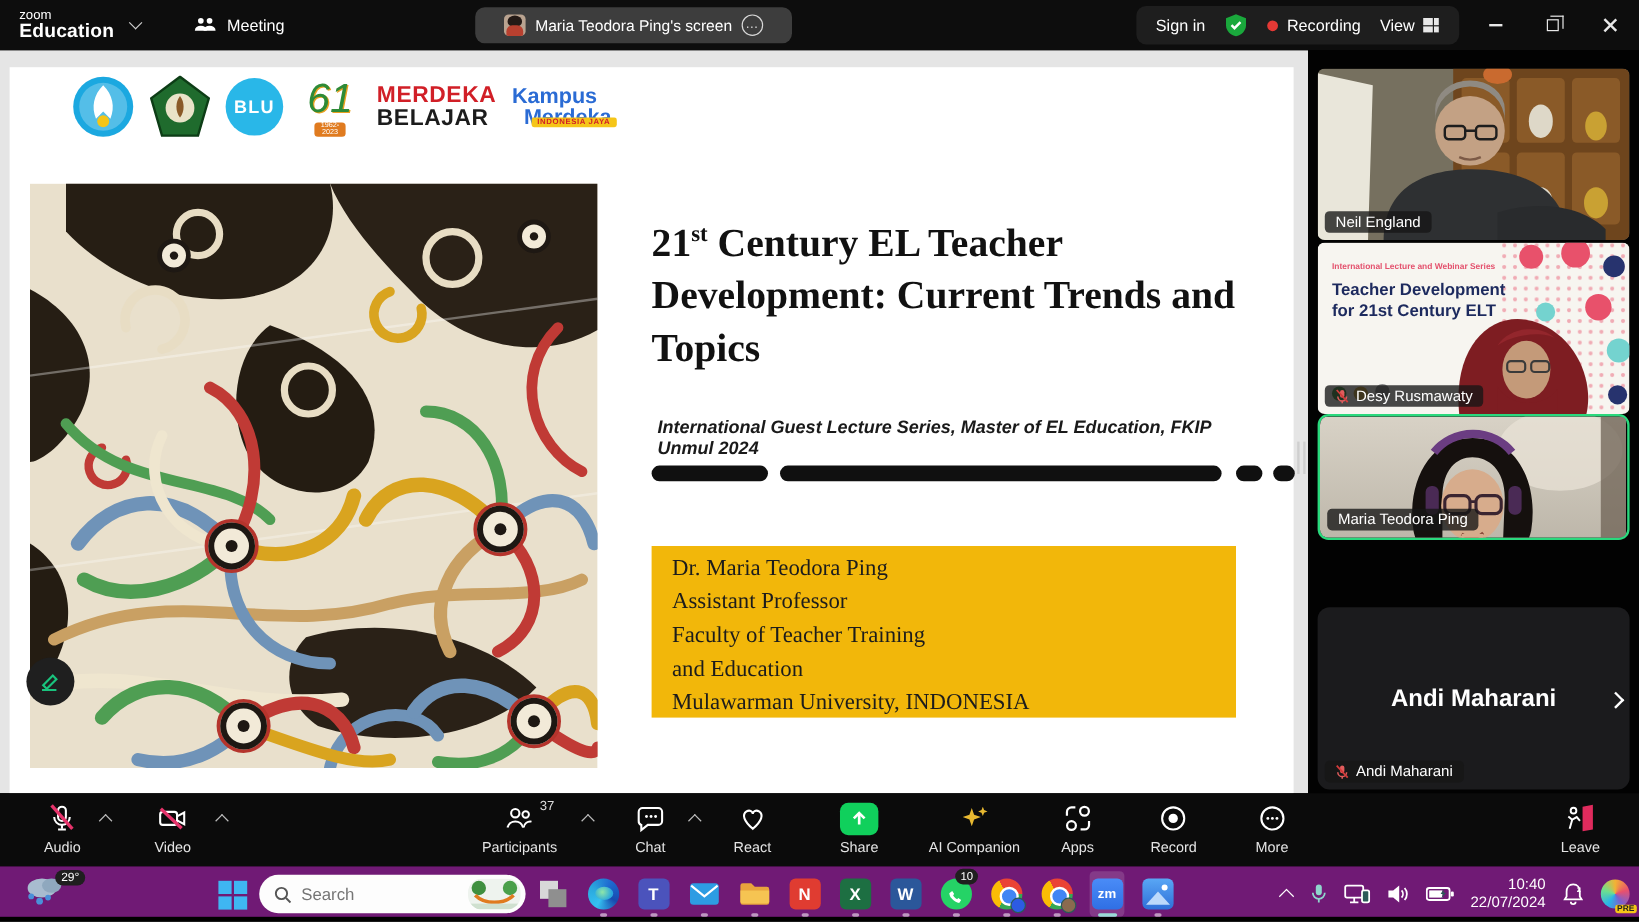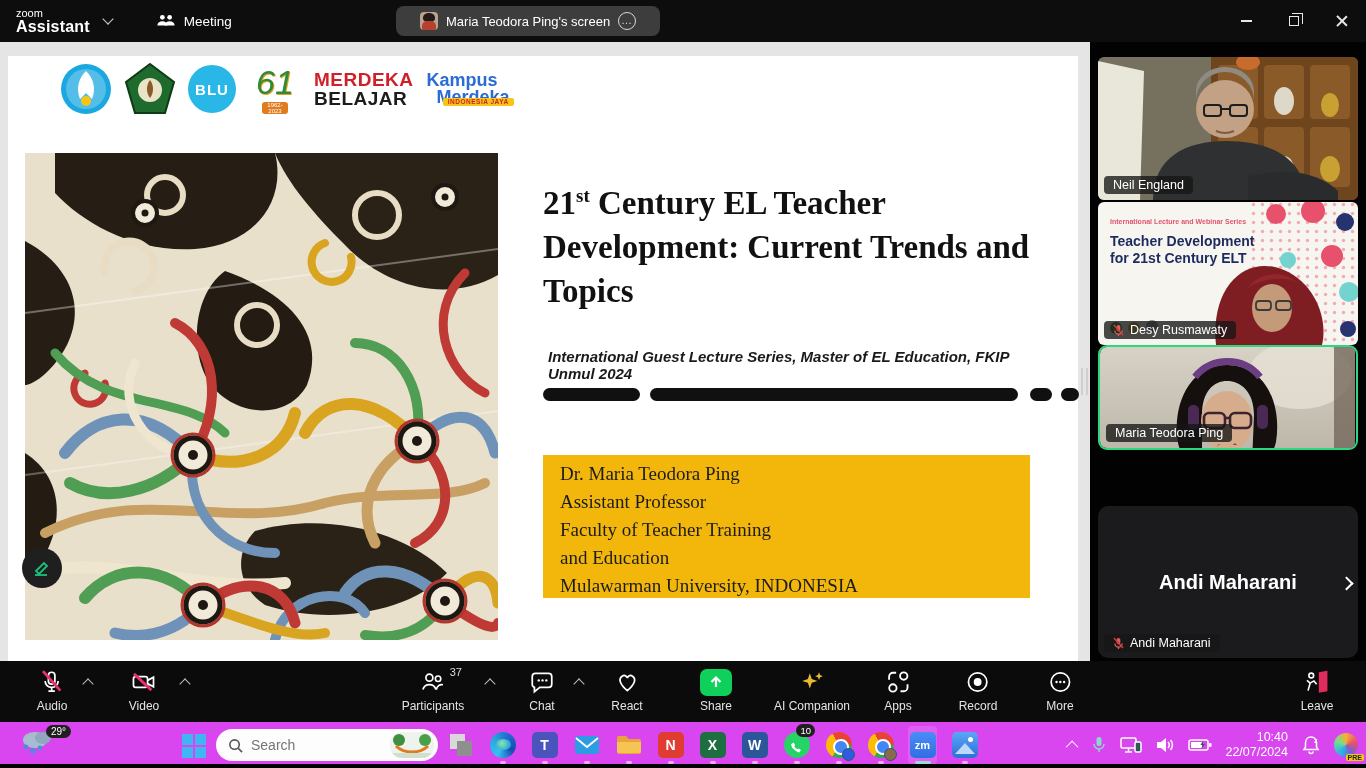--- a/index.html
+++ b/index.html
@@ -81,21 +81,21 @@
   .controlbar { position:absolute; top:661px; left:0; width:1366px; height:61px; background:#0b0b0b; }
   .ctrl { position:absolute; top:7px; transform:translateX(-50%); display:flex; flex-direction:column; align-items:center; color:#e4e4e4; }
   .ctrl .lab { font-size:12px; margin-top:3px; white-space:nowrap; }
   .ctrl .icwrap { height:28px; display:flex; align-items:center; justify-content:center; position:relative; }
   .chevup { position:absolute; top:17px; width:9px; height:9px; }
   .chevup::before { content:""; position:absolute; left:0; top:2px; width:7px; height:7px; border-left:1.6px solid #bdbdbd; border-top:1.6px solid #bdbdbd; transform:rotate(45deg); }
   .pcount { position:absolute; top:-2px; right:-16px; font-size:11px; color:#dcdcdc; }
   .share-box { width:32px; height:27px; border-radius:7px; background:#10d05c; display:flex; align-items:center; justify-content:center; }
 
   
-  .taskbar { position:absolute; top:722px; left:0; width:1366px; height:42px; background:#d946ef; }
+  .taskbar { position:absolute; top:722px; left:0; width:1366px; height:42px; background:#701a75; }
   .weather { position:absolute; left:20px; top:5px; width:56px; height:38px; }
   .temp-badge { position:absolute; left:26px; top:-2px; background:#1f1f1f; color:#fff; font-size:10px; border-radius:9px; padding:1px 5px; }
   .startbtn { position:absolute; left:182px; top:12px; width:24px; height:24px; display:grid; grid-template-columns:11px 11px; grid-template-rows:11px 11px; gap:2px; }
   .startbtn span { background:#3fb6f2; }
   .searchpill { position:absolute; left:216px; top:7px; width:222px; height:32px; background:#fdfdfd; border-radius:17px; display:flex; align-items:center; padding:0 4px 0 12px; gap:8px; }
   .searchpill input { border:none; outline:none; background:transparent; font-size:14px; color:#333; width:128px; font-family:"Liberation Sans",sans-serif; }
   .search-img { width:44px; height:26px; border-radius:12px; overflow:hidden; margin-left:auto; }
   .apps-row { position:absolute; left:446px; top:4px; display:flex; gap:13px; }
   .tico { width:29px; height:38px; position:relative; display:flex; align-items:center; justify-content:center; }
   .tico .dot { position:absolute; bottom:0; left:50%; transform:translateX(-50%); width:6px; height:3px; border-radius:2px; background:rgba(255,255,255,.55); }
@@ -123,36 +123,56 @@
   .copilot .pre { position:absolute; right:-6px; bottom:-4px; background:#f5c518; color:#222; font-size:7px; font-weight:700; padding:0 2px; border-radius:2px; }
 </style>
 </head>
 <body>
 
 <div class="screen">
 
   <div class="titlebar">
     <div class="zoomlogo">
       <div class="l1">zoom</div>
-      <div class="l2">Assistant</div>
+      <div class="l2">Education</div>
     </div>
     <div class="chev-down"></div>
     <div class="meeting-tab">
       <svg width="20" height="16" viewBox="0 0 22 16">
           <circle cx="7" cy="4" r="2.6" fill="#fff"></circle>
           <circle cx="15" cy="4" r="2.6" fill="#fff"></circle>
           <path d="M1.5 13 a5.5 4.6 0 0 1 11 0 Z" fill="#fff"></path>
           <path d="M9.5 13 a5.5 4.6 0 0 1 11 0 Z" fill="#fff"></path>
         </svg>
       <span>Meeting</span>
     </div>
     <div class="share-tab">
       <span class="mini-avatar"></span>
       <span>Maria Teodora Ping's screen</span>
       <span class="ellipsis-circle">…</span>
+    </div>
+    <div class="tb-right">
+      <span>Sign in</span>
+      <svg class="shield" viewBox="0 0 24 24">
+          <path d="M12 1 L22 5 V12 C22 18 17 22 12 23 C7 22 2 18 2 12 V5 Z" fill="#1aa83c"></path>
+          <path d="M7.5 12 l3 3 l6 -6" stroke="#fff" stroke-width="2.4" fill="none"></path>
+        </svg>
+      <span class="rec">
+        <span class="rec-dot"></span>
+        <span>Recording</span>
+      </span>
+      <span class="view-grp">
+        <span>View</span>
+        <span class="view-ic">
+            <span></span>
+            <span></span>
+            <span></span>
+            <span></span>
+          </span>
+      </span>
     </div>
     <div class="winbtns">
       <div class="winbtn">
           <span class="ic-min"></span>
         </div>
       <div class="winbtn">
           <span class="ic-restore"></span>
         </div>
       <div class="winbtn">
           <span class="ic-close"></span>

